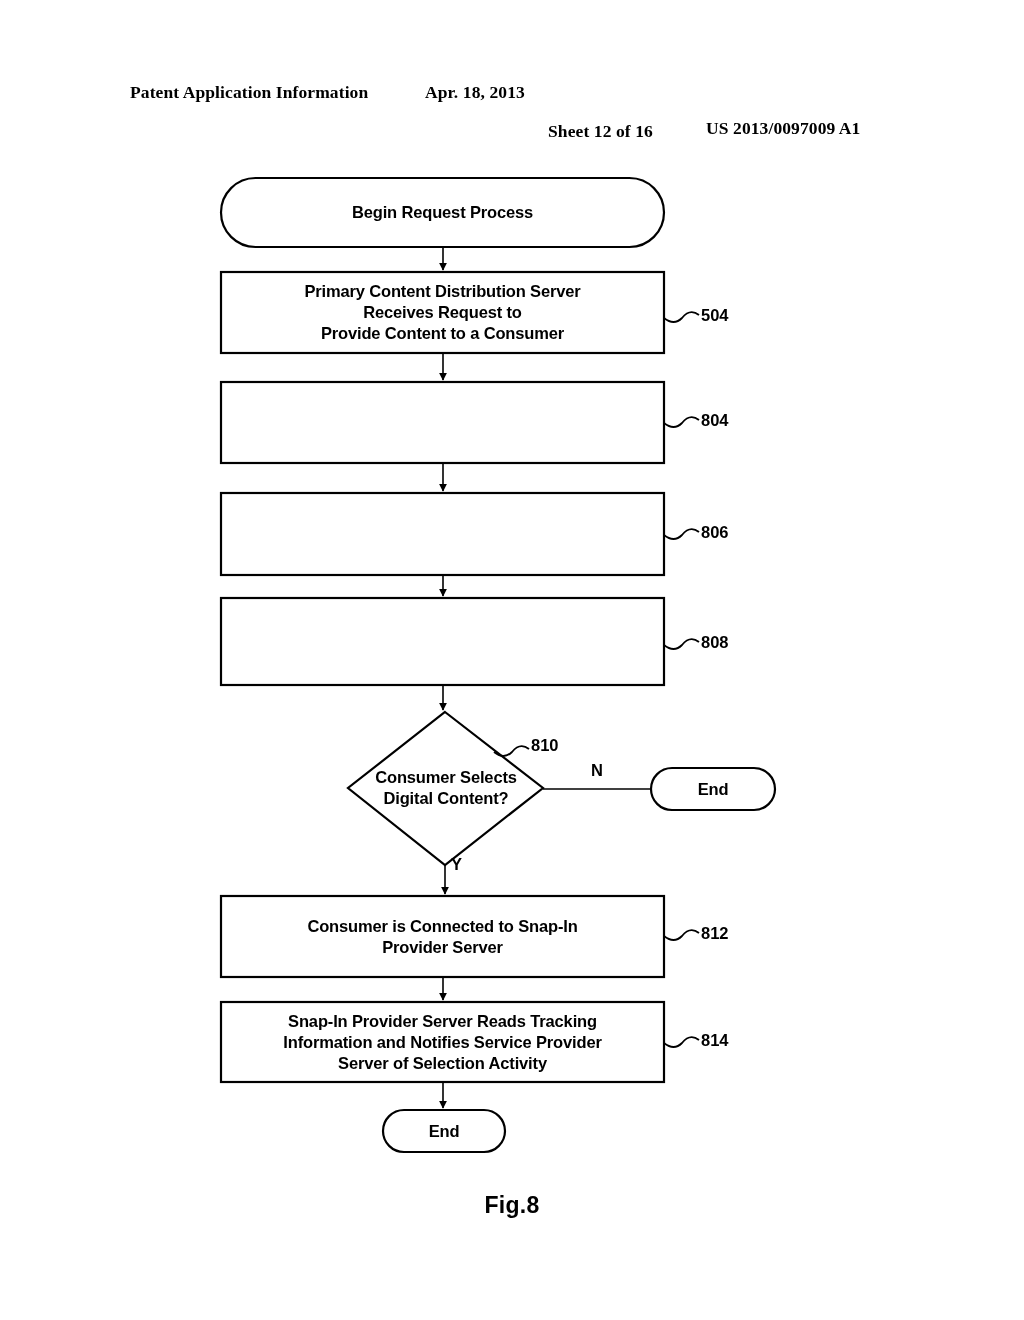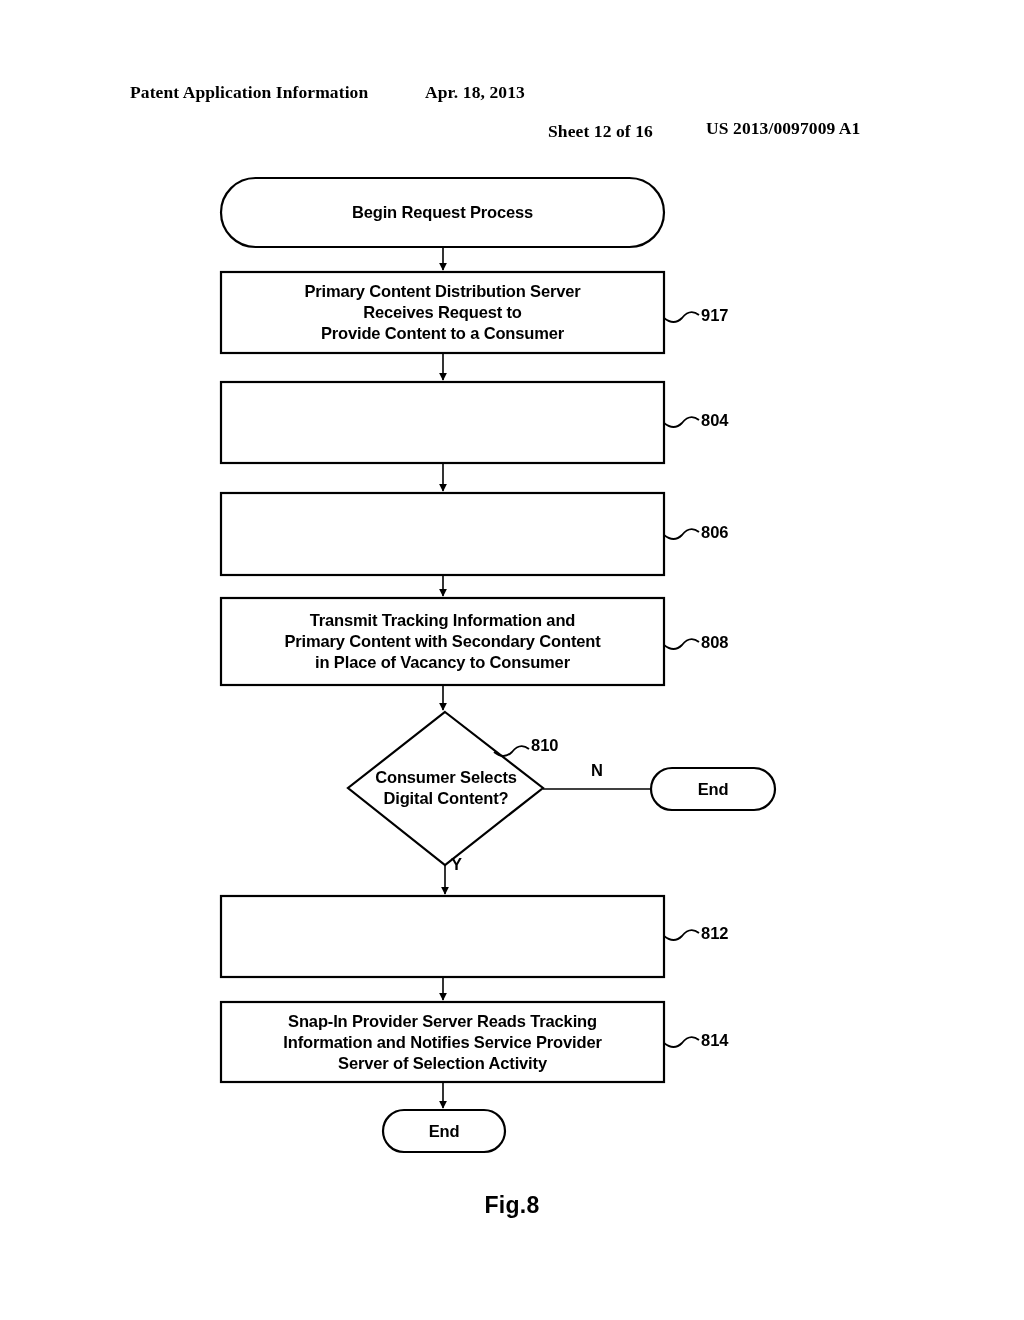--- a/index.html
+++ b/index.html
@@ -152,37 +152,36 @@
   </svg>
 
   <div class="node-text" style="left:221px; top:178px; width:443px; height:69px;">Begin Request Process</div>
 
   <div class="node-text" style="left:221px; top:272px; width:443px; height:81px;">Primary Content Distribution Server
 Receives Request to
 Provide Content to a Consumer</div>
 
 
 
-  <div class="node-text" style="left:221px; top:598px; width:443px; height:87px;">Transmit Tracking Information and
-Primary Content with Secondary Content
-in Place of Vacancy to Consumer</div>
 
   <div class="node-text" style="left:348px; top:752px; width:196px; height:72px;">Consumer Selects
 Digital Content?</div>
 
   <div class="node-text" style="left:651px; top:768px; width:124px; height:42px;">End</div>
 
+  <div class="node-text" style="left:221px; top:896px; width:443px; height:81px;">Consumer is Connected to Snap-In
+Provider Server</div>
 
   <div class="node-text" style="left:221px; top:1002px; width:443px; height:80px;">Snap-In Provider Server Reads Tracking
 Information and Notifies Service Provider
 Server of Selection Activity</div>
 
   <div class="node-text" style="left:383px; top:1110px; width:122px; height:42px;">End</div>
 
-  <span class="ref-num" style="left:701px; top:306px;">917</span>
+  <span class="ref-num" style="left:701px; top:306px;">504</span>
   <span class="ref-num" style="left:701px; top:411px;">804</span>
   <span class="ref-num" style="left:701px; top:523px;">806</span>
   <span class="ref-num" style="left:701px; top:633px;">808</span>
   <span class="ref-num" style="left:531px; top:736px;">810</span>
   <span class="ref-num" style="left:701px; top:924px;">812</span>
   <span class="ref-num" style="left:701px; top:1031px;">814</span>
 
   <span class="branch-label" style="left:591px; top:761px;">N</span>
   <span class="branch-label" style="left:451px; top:855px;">Y</span>
 

